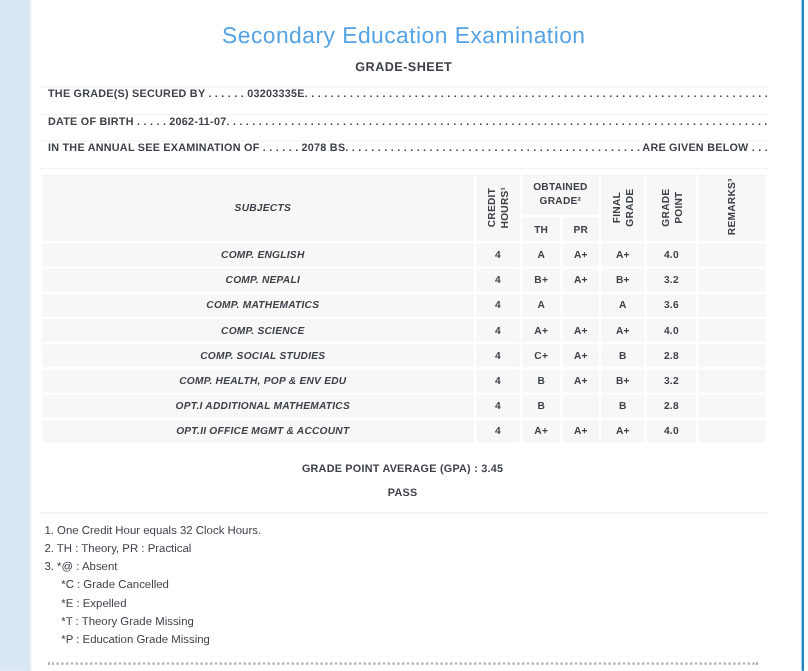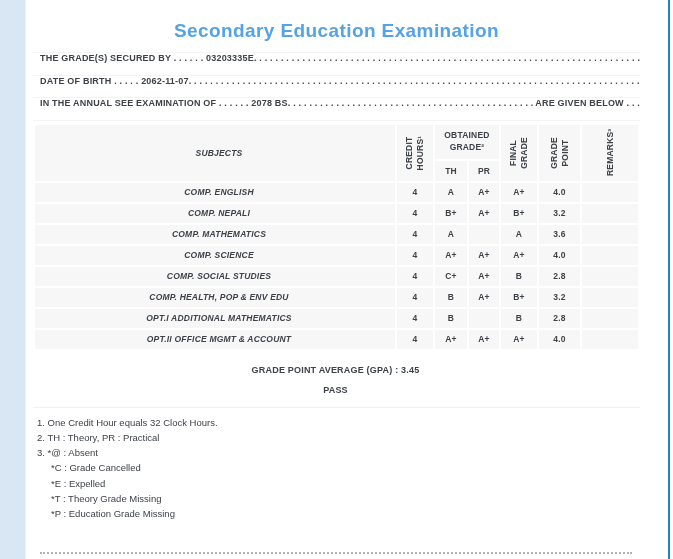--- a/index.html
+++ b/index.html
@@ -8,21 +8,21 @@
     font-family:"Liberation Sans","DejaVu Sans",sans-serif;
     background:#ffffff; color:#3d4249; position:relative; overflow:hidden;
   }
   .left-strip { position:absolute; left:0; top:0; width:26px; height:559px;
     background:#d9e6f3; border-right:1px solid #eef2f6; }
   .right-line { position:absolute; right:3px; top:0; width:2px; height:559px;
     background:#1e86c8; }
   .content { position:absolute; left:33px; top:0; width:607px; }
 
   .page-title { text-align:center; margin-top:20px; font-size:19px;
-    color:#55a3e4; letter-spacing:0.4px; font-weight:700; }
+    color:#55a3e4; letter-spacing:0.4px; font-weight:400; }
   .subtitle { text-align:center; margin-top:8px; font-size:10.5px;
     font-weight:700; letter-spacing:0.4px; color:#3d4249; }
 
   .info-block { margin-top:10px; border-top:1px solid #f4f4f4; }
   .info-line { display:flex; height:22.5px;
     font-size:9px; font-weight:700; letter-spacing:0.2px;
     border-bottom:1px solid #f4f4f4; padding-left:7px; white-space:nowrap; }
   .info-lead, .info-tail { flex:0 0 auto; }
   .dotfill { flex:1 1 auto; overflow:hidden; white-space:nowrap; }
 
@@ -55,20 +55,21 @@
 </style>
 </head>
 <body>
 
 <div class="left-strip"></div>
 <div class="right-line"></div>
 
 <div class="content">
 
   <div class="page-title">Secondary Education Examination</div>
+  <div class="subtitle">GRADE-SHEET</div>
 
   <div class="info-block">
     <div class="info-line">
       <span class="info-lead">THE GRADE(S) SECURED BY . . . . . . 03203335E </span>
       <span class="dotfill">. . . . . . . . . . . . . . . . . . . . . . . . . . . . . . . . . . . . . . . . . . . . . . . . . . . . . . . . . . . . . . . . . . . . . . . . . . . . . . . . . . . . . . . . . . . . . . . . . . . . . . . . . . . . . . . .</span>
       <span class="info-tail"></span>
     </div>
     <div class="info-line">
       <span class="info-lead">DATE OF BIRTH . . . . . 2062-11-07 </span>
       <span class="dotfill">. . . . . . . . . . . . . . . . . . . . . . . . . . . . . . . . . . . . . . . . . . . . . . . . . . . . . . . . . . . . . . . . . . . . . . . . . . . . . . . . . . . . . . . . . . . . . . . . . . . . . . . . . . . . . . . .</span>

